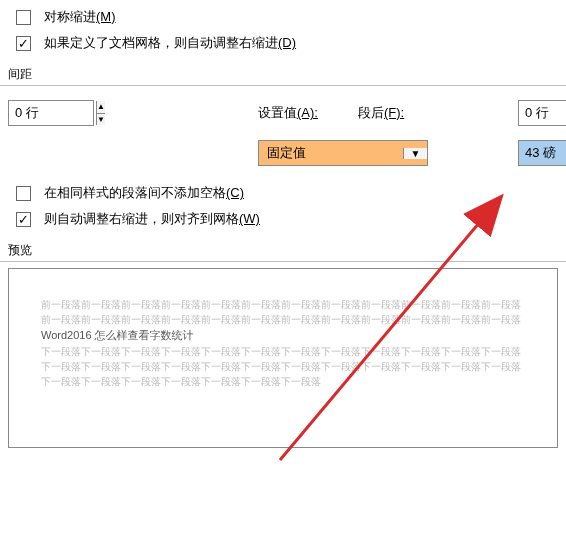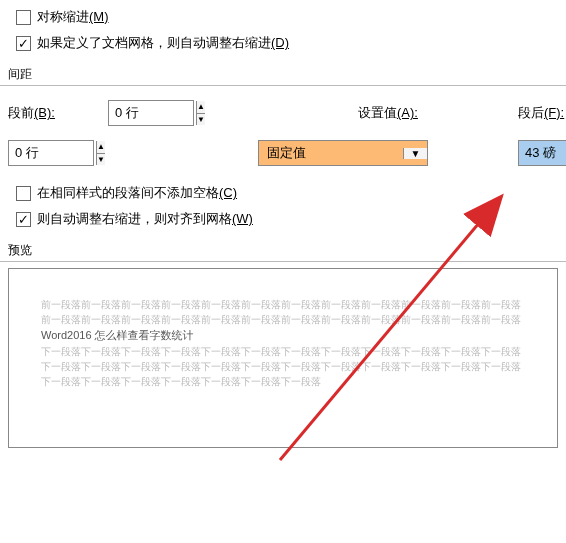--- a/index.html
+++ b/index.html
@@ -13,20 +13,21 @@
     width: 566px;
     height: 543px;
     overflow: hidden;
     position: relative;
   }
   .section { padding: 4px 8px; }
   .checkbox-row {
     display: flex;
     align-items: center;
     padding: 4px 0 4px 8px;
+    gap: 7px;
   }
   .cb {
     width: 15px; height: 15px;
     border: 1px solid #666;
     margin-right: 6px;
     display: inline-flex;
     align-items: center;
     justify-content: center;
     font-size: 12px;
     line-height: 1;
@@ -149,23 +150,20 @@
       <span>如果定义了文档网格，则自动调整右缩进</span><span class="ul">(D)</span>
     </span>
   </div>
 </div>
 
 <div class="group-title">间距</div>
 <hr class="divider">
 
 <div class="form-grid">
 
-  <div class="cell-label">
-    <span>段前</span><span class="ul">(B):</span>
-  </div>
   <div class="spinner">
     <input value="0 行" style="">
     <div class="spin-btns">
       <div>▲</div>
       <div>▼</div>
     </div>
   </div>
   <div></div>
   <div></div>
   <div class="cell-label">

